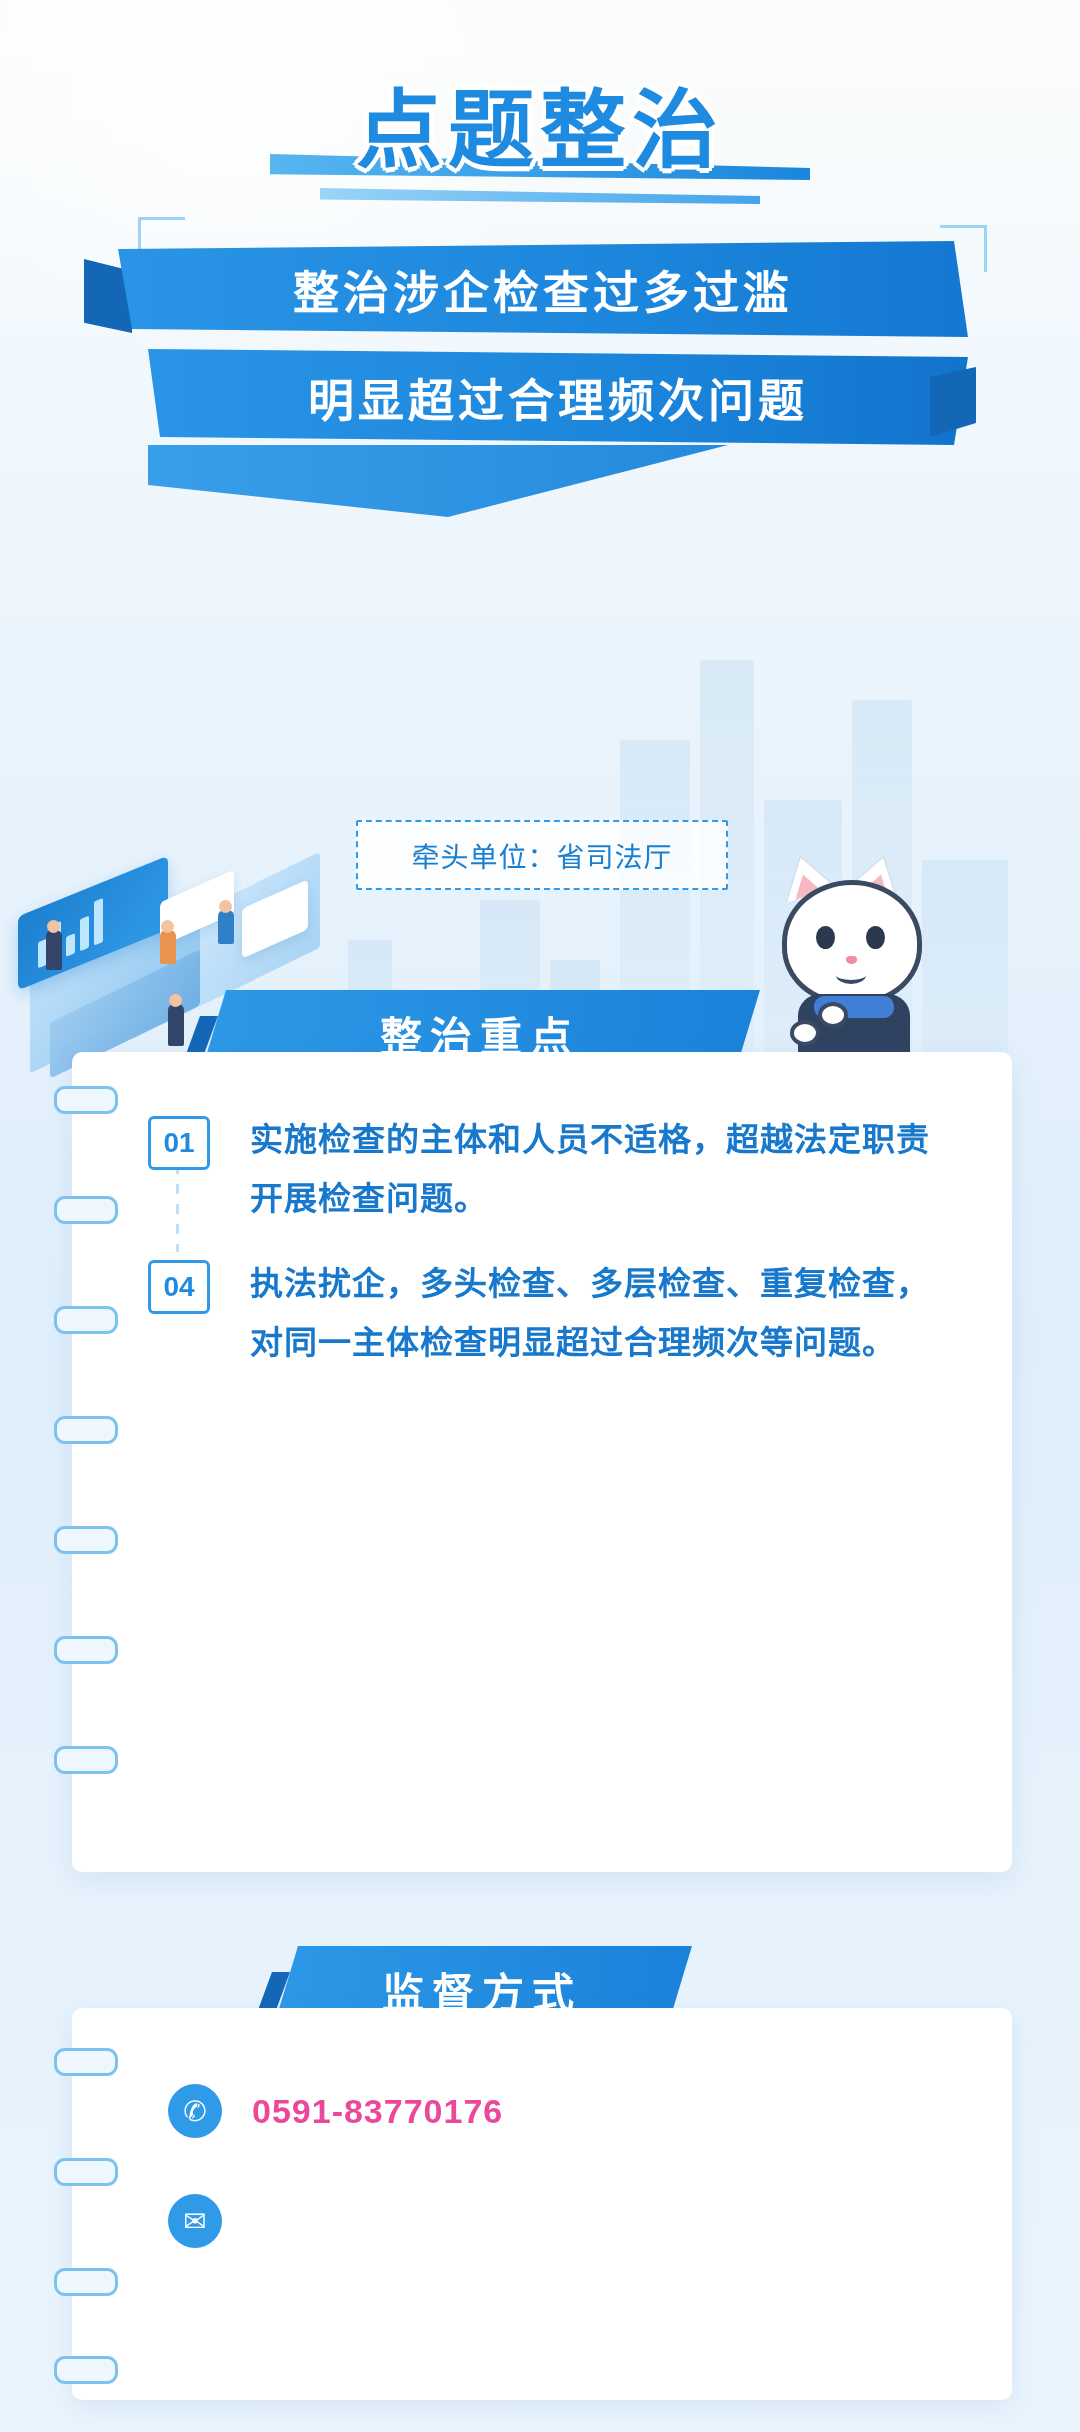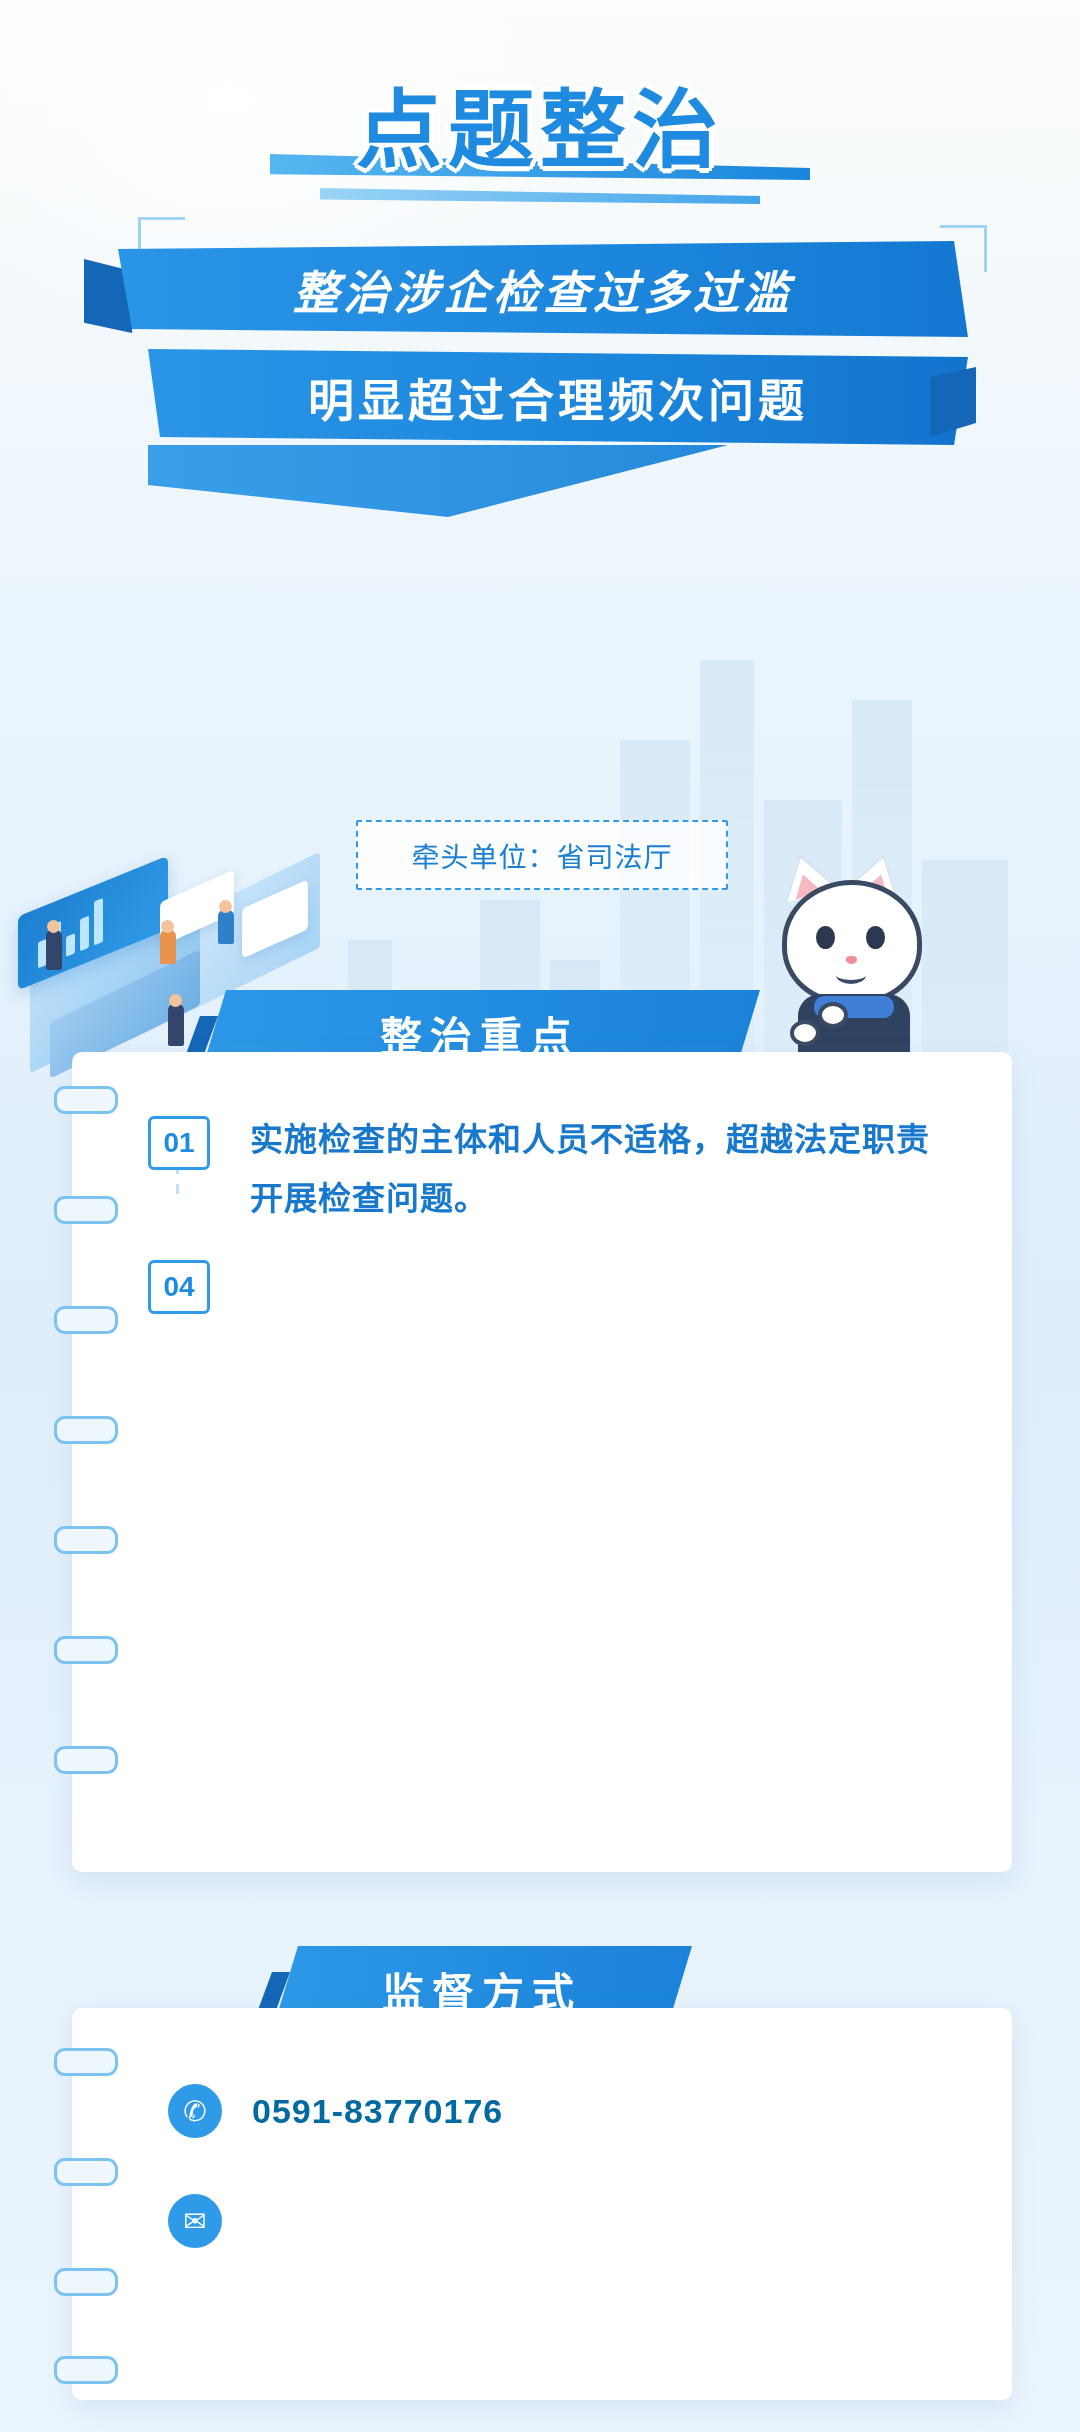--- a/index.html
+++ b/index.html
@@ -105,21 +105,20 @@
     color: #ffffff;
     font-weight: bold;
     font-size: 46px;
     letter-spacing: 4px;
     background: linear-gradient(90deg, #2a95e6 0%, #1d87dd 55%, #1478d2 100%);
   }
   .ribbon-1 {
     left: 118px; top: 10px;
     width: 850px; height: 96px;
     clip-path: polygon(0 8px, 836px 0, 850px 96px, 14px 88px);
-    font-style: italic;
   }
   .ribbon-2 {
     left: 148px; top: 118px;
     width: 820px; height: 96px;
     clip-path: polygon(0 0, 820px 8px, 806px 96px, 12px 88px);
     background: linear-gradient(90deg, #2a95e6 0%, #1b85db 60%, #1273cd 100%);
   }
   .ribbon-fold-l {
     position: absolute;
     left: 84px; top: 28px;
@@ -334,21 +333,21 @@
     background: #2f9ae8;
     color: #ffffff;
     display: flex;
     align-items: center;
     justify-content: center;
     font-size: 28px;
     flex: 0 0 auto;
   }
   .ctext {
     margin-left: 30px;
-    color: #0369a1;
+    color: #ec4899;
     font-size: 34px;
     font-weight: bold;
     letter-spacing: 1px;
   }
 
   
   .cat {
     position: absolute;
     left: 762px; top: 870px;
     width: 180px; height: 260px;
@@ -540,20 +539,21 @@
 
       <div class="item">
         <div class="num">01</div>
         <div class="item-text">实施检查的主体和人员不适格，超越法定职责开展检查问题。</div>
       </div>
 
 
 
       <div class="item">
         <div class="num">04</div>
+        <div class="item-text">执法扰企，多头检查、多层检查、重复检查，对同一主体检查明显超过合理频次等问题。</div>
       </div>
     </div>
   </div>
 
   <div class="sec-head-2-shadow"></div>
   <div class="sec-head sec-head-2">监督方式</div>
 
   <div class="card card-sup">
     <div class="rings">
       <div class="ring" style="top:40px;"></div>

